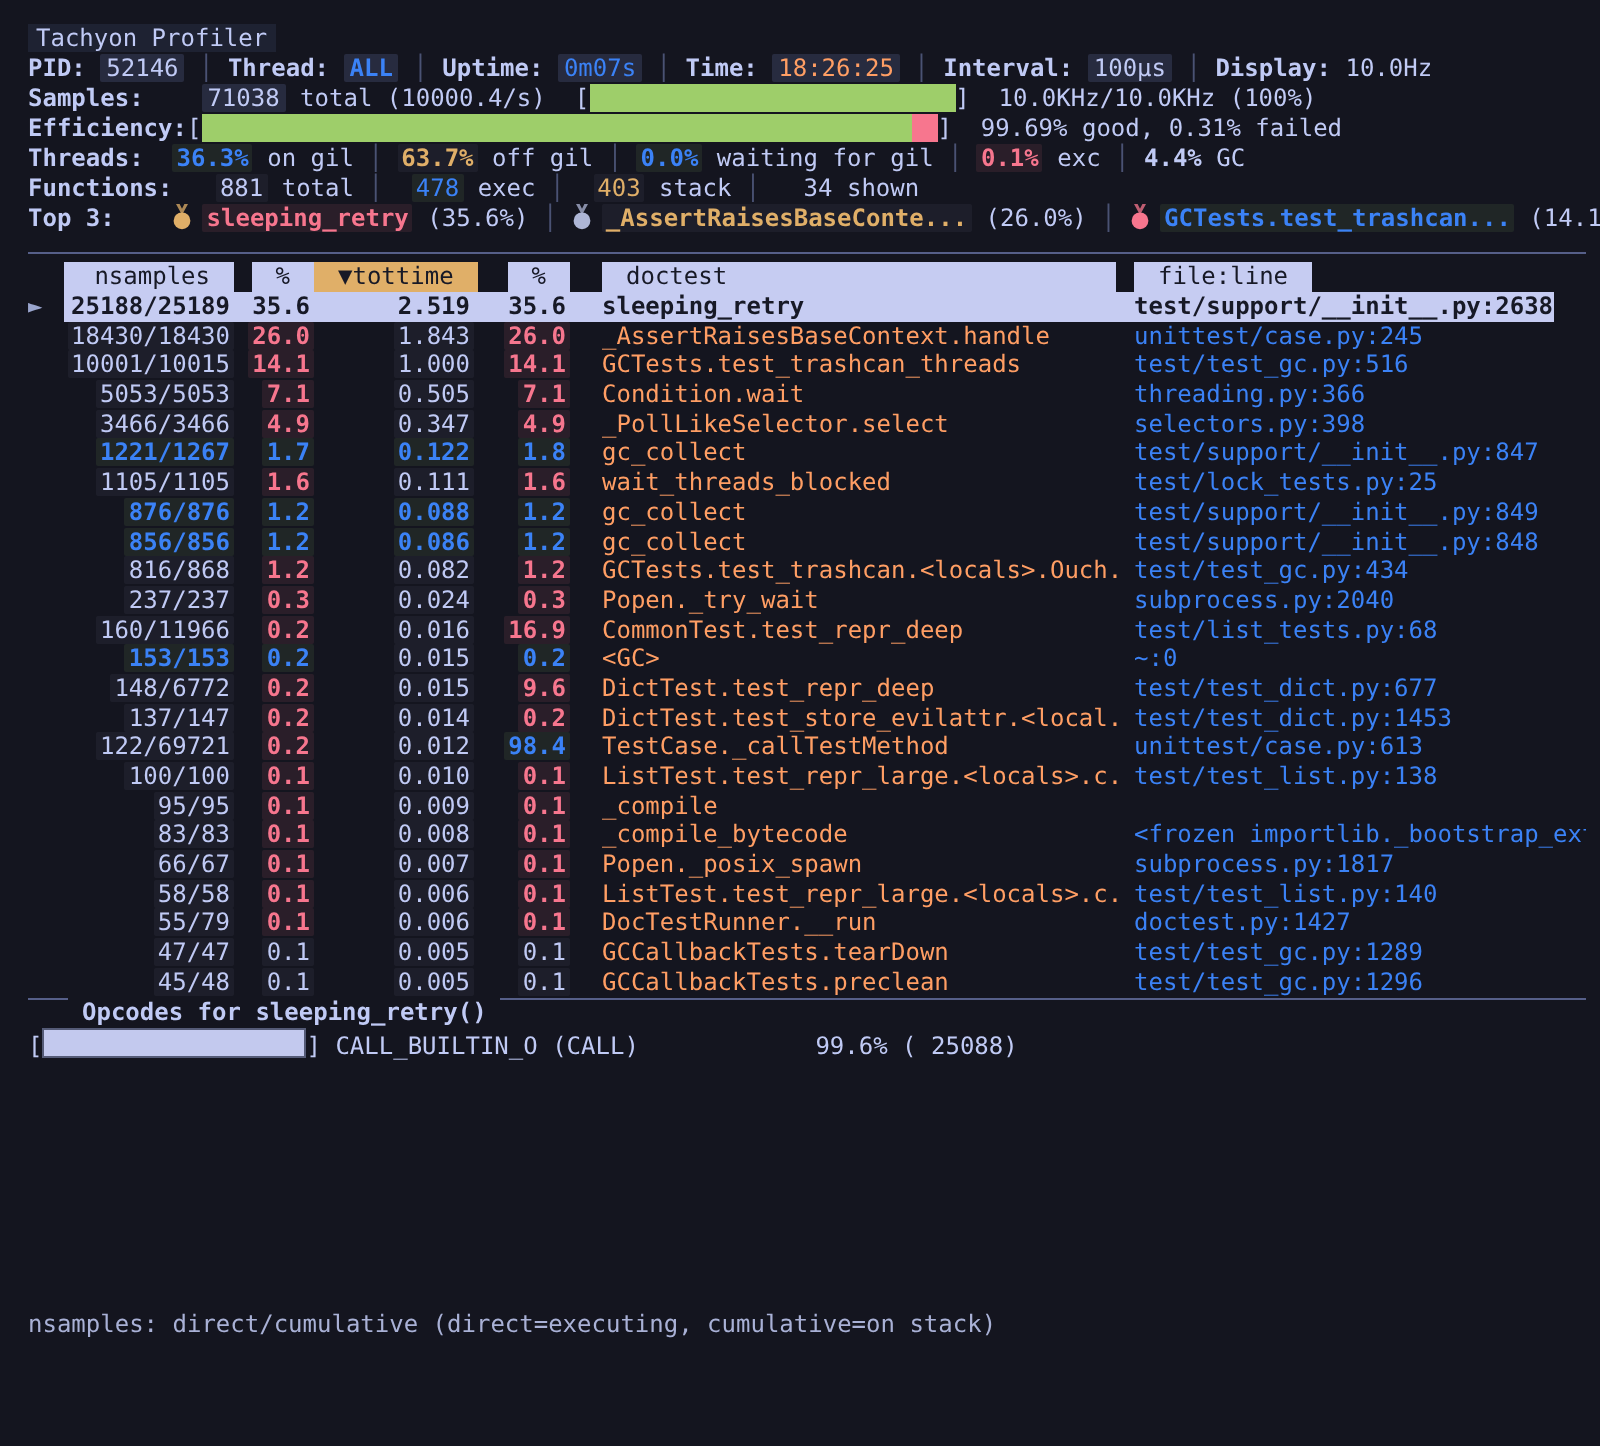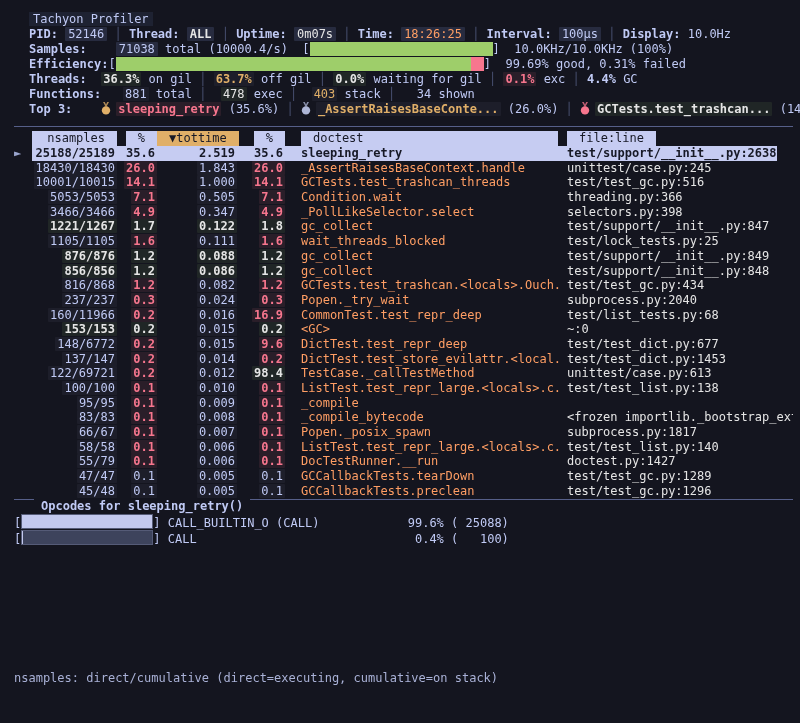--- a/index.html
+++ b/index.html
@@ -1,20 +1,20 @@
 <!DOCTYPE html>
 <html><head>
 <meta charset="utf-8">
 <style>
   html,body{margin:0;padding:0;}
   body{width:800px;height:723px;background:#14151f;overflow:hidden;}
   .term{font-family:"DejaVu Sans Mono","Liberation Mono",monospace;font-size:12px;line-height:15px;
         color:#c0caf5;padding:12px 7px 0 14px;width:779px;}
-  .line{height:15px;white-space:pre;margin-left:15px;}
-  .fg{color:#c0caf5}.red{color:#f7768e}.green{color:#e5e5e5}
+  .line{height:15px;white-space:pre;}
+  .fg{color:#c0caf5}.red{color:#f7768e}.green{color:#3b82f6}
   .amber{color:#e0af68}.orange{color:#ff9e64}
   .b{font-weight:bold}
   .chip{background:#272b3f;padding:0 3px;border-radius:1px}
   .title-chip{background:#1e2232;padding:0 4px;}
   .pipe{color:#4a5273;}
   
   .track{display:inline-block;position:relative;height:14px;vertical-align:-3px;background:#3d435c;overflow:hidden}
   .fill{position:absolute;left:0;top:0;bottom:0;background:#9ece6a}
   .fill2{position:absolute;right:0;top:0;bottom:0;background:#f7768e}
   .brk{color:#c0caf5}
@@ -128,19 +128,18 @@
       <div class="trow"><span class="c-mark"></span><span class="c-ns"><span class="vchip fg">45/48</span></span><span class="c-p1"><span class="vchip fg">0.1</span></span><span class="c-tt"><span class="vchip fg">0.005</span></span><span class="c-p2"><span class="vchip fg">0.1</span></span><span class="c-fn orange">GCCallbackTests.preclean</span><span class="c-file green">test/test_gc.py:1296</span></div>
     </div>
 
   <div class="opsep">
       <span class="dash"></span>
       <span class="t">Opcodes for sleeping_retry()</span>
       <span class="grow"></span>
     </div>
 
   <div class="oprow"><span class="brk">[</span><span class="optrack"><span class="opfill" id="opfill0" style="width: 99.6%;"></span></span><span class="brk">]</span><span> </span><span class="opname">CALL_BUILTIN_O (CALL)</span><span class="opstats">99.6% ( 25088)</span></div>
-  <div class="oprow"><span class="brk">[</span><span class="optrack"><span class="opfill" id="opfill1" style="width: 0.4%;"></span></span><span class="brk">]</span><span> </span><span class="opname">CALL</span><span class="opstats"> 0.4% (   100)</span></div>
 
   <div class="spacer"></div>
 
   <div class="foot">nsamples: direct/cumulative (direct=executing, cumulative=on stack)</div>
 
 </div>
 
 </body></html>

